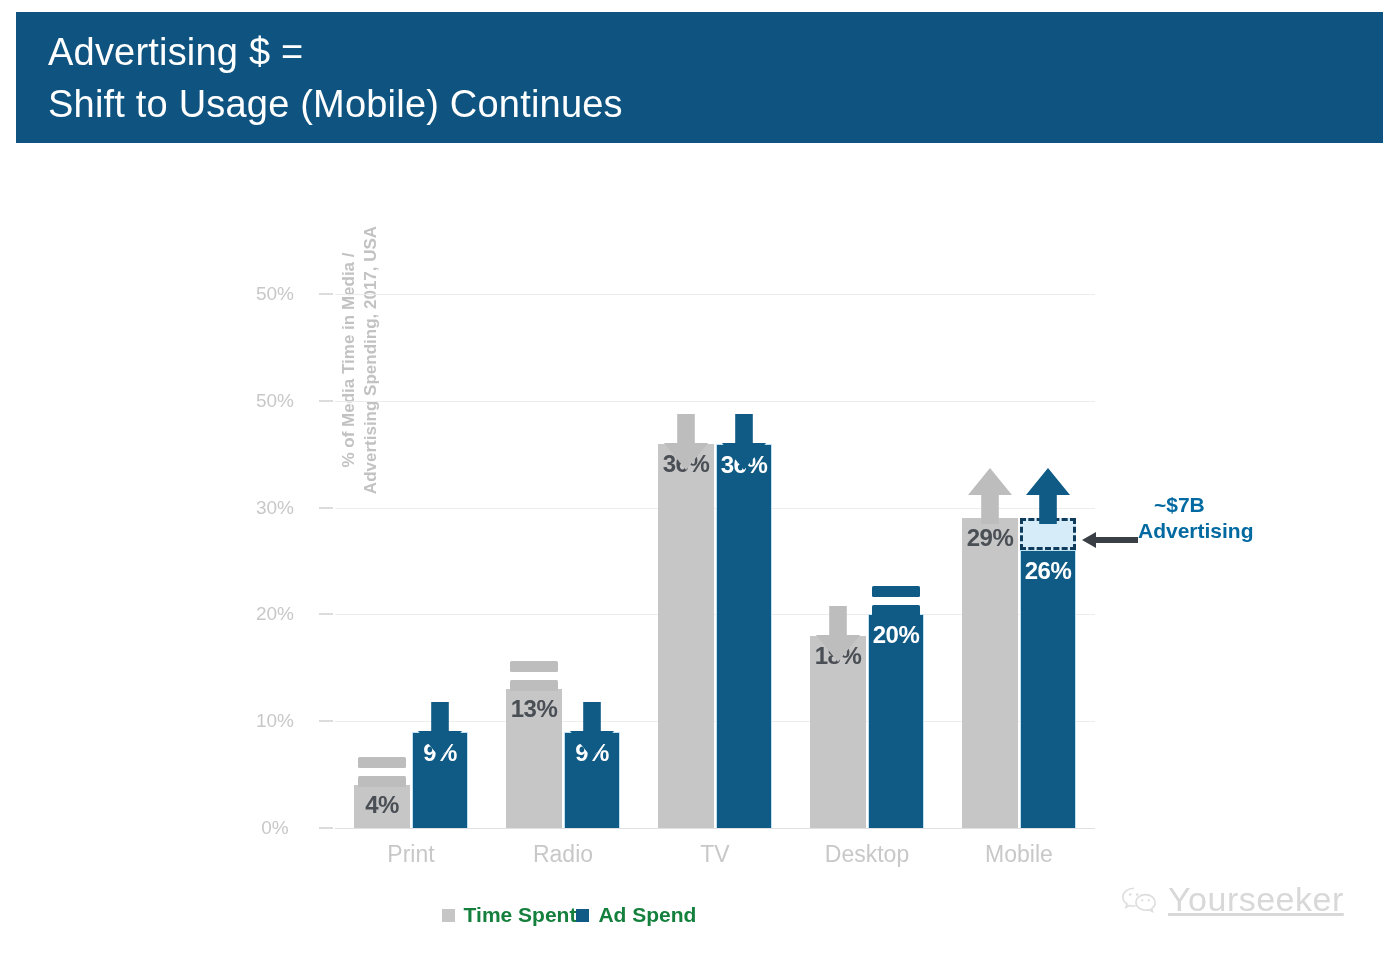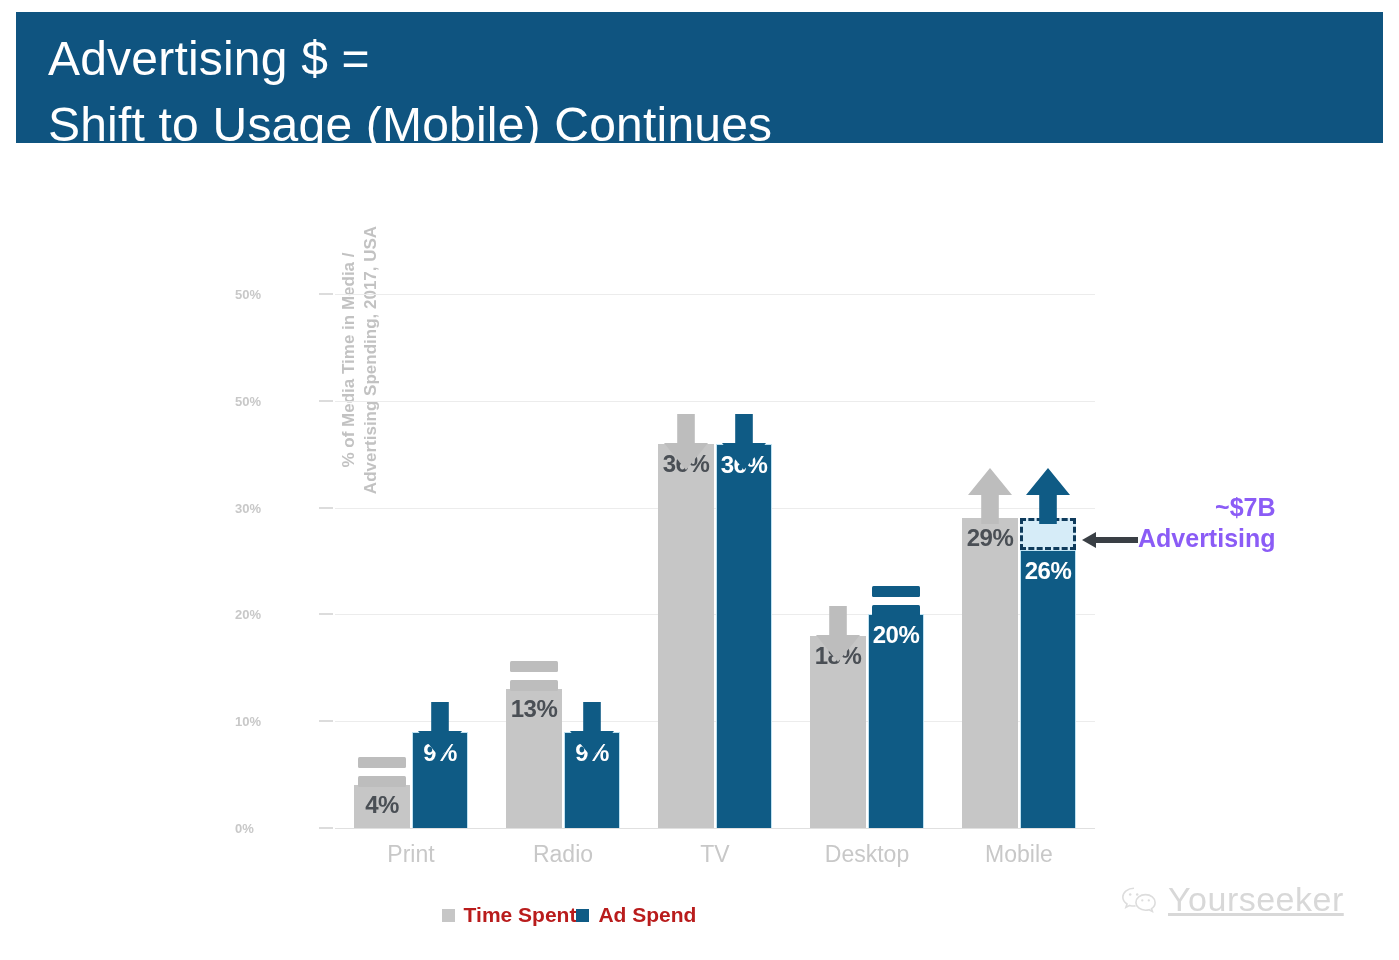--- a/index.html
+++ b/index.html
@@ -15,21 +15,21 @@
   .banner {
     position: absolute;
     left: 16px; top: 12px;
     width: 1367px; height: 131px;
     background: #0f5480;
   }
   .banner-title {
     position: absolute;
     left: 32px; top: 14px;
     color: #ffffff;
-    font-size: 48px;
+    font-size: 38px;
     font-weight: 400;
     line-height: 1.38;
     white-space: pre-line;
     letter-spacing: 0.2px;
   }
 
   
   .chart-title {
     position: absolute;
     left: 0; top: 186px;
@@ -69,24 +69,24 @@
   .gridline {
     position: absolute;
     left: 0; width: 760px;
     height: 1px;
     background: #ececec;
   }
   .gridline.base { background: #e0e0e0; }
   .ytick-lbl {
     position: absolute;
     width: 80px;
-    text-align: left;
+    text-align: center;
     color: #c8c8c8;
-    font-size: 13px;
-    font-weight: bold;
+    font-size: 19px;
+    font-weight: normal;
     transform: translateY(-50%);
   }
   .ytick-dash {
     position: absolute;
     width: 14px; height: 2px;
     background: #dcdcdc;
     transform: translateY(-50%);
   }
 
   
@@ -126,45 +126,45 @@
     color: #c8c8c8;
     font-size: 23px;
     font-weight: normal;
     top: 841px;
   }
 
   
   .annot {
     position: absolute;
     left: 1138px; top: 492px;
-    color: #8b5cf6;
-    font-size: 25px;
+    color: #0369a1;
+    font-size: 21px;
     font-weight: bold;
     line-height: 1.25;
-    text-align: right;
+    text-align: left;
   }
   .annot .l1 { display: block; padding-left: 16px; }
   .annot .l2 { display: block; }
   .annot-arrow {
     position: absolute;
     left: 1082px; top: 530px;
     width: 56px; height: 20px;
   }
 
   
   .legend {
     position: absolute;
     left: 0; top: 903px;
     width: 1138px;
     display: flex;
     justify-content: center;
     align-items: center;
     font-size: 21px;
     font-weight: bold;
-    color: #b91c1c;
+    color: #15803d;
   }
   .legend-item { display: flex; align-items: center; gap: 9px; }
   .swatch { width: 13px; height: 13px; display: inline-block; }
 
   
   .watermark {
     position: absolute;
     left: 1121px; top: 880px;
     display: flex;
     align-items: center;

